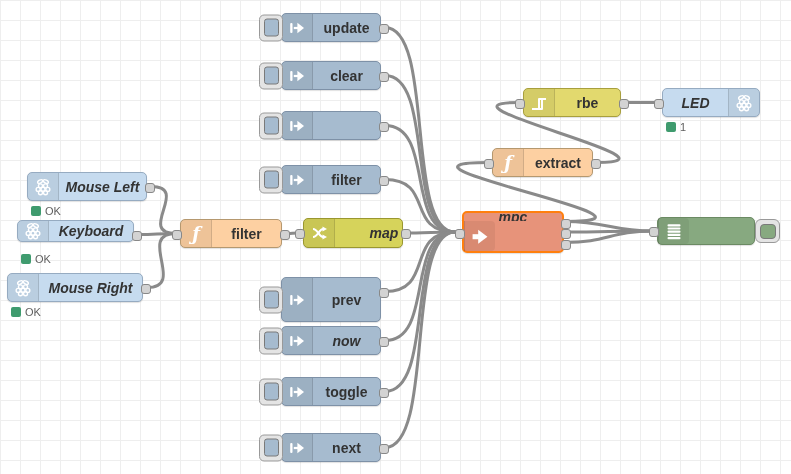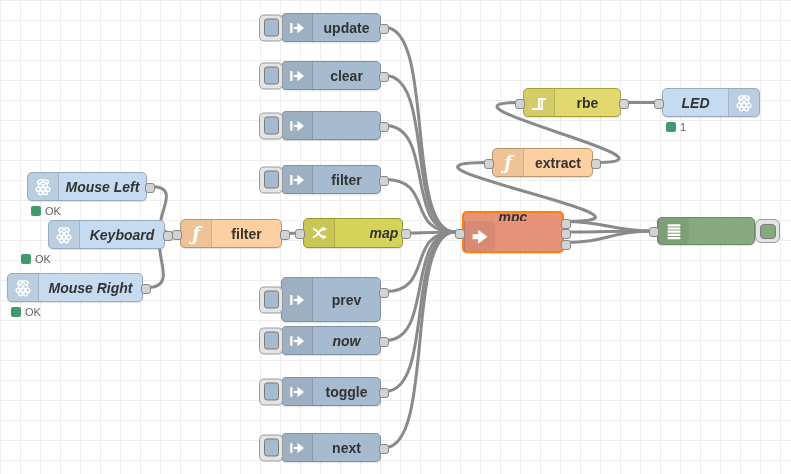--- a/index.html
+++ b/index.html
@@ -203,21 +203,21 @@
       <div class="node-label" style="color: rgb(51, 51, 51);">next</div>
       <div class="side-button inject-button">
         <div class="inner" style="background: rgb(166, 187, 207);"></div>
       </div>
       <div class="port output" style="top: 9.5px;"></div>
     </div>
     <div class="status-row" style="left: 31px; top: 205px;">
       <div class="status-dot" style="background: rgb(63, 155, 110);"></div>
       <span>OK</span>
     </div>
-    <div class="node" style="left: 17px; top: 220px; width: 117px; height: 29px; background: rgb(198, 219, 239); border: 1px solid rgb(150, 171, 193); margin-left: 31px;">
+    <div class="node" style="left: 17px; top: 220px; width: 117px; height: 22px; background: rgb(198, 219, 239); border: 1px solid rgb(150, 171, 193);">
       <div class="icon-zone left">
         <svg width="20" height="20" viewBox="0 0 19 19">
           <g stroke="#fff" stroke-width="1.3" fill="none">
             <ellipse cx="6.8" cy="4.3" rx="2.6" ry="1.4" transform="rotate(-28 6.8 4.3)"></ellipse>
             <ellipse cx="12.2" cy="4.3" rx="2.6" ry="1.4" transform="rotate(28 12.2 4.3)"></ellipse>
             <circle cx="7.1" cy="8.4" r="1.9"></circle>
             <circle cx="11.9" cy="8.4" r="1.9"></circle>
             <circle cx="4.9" cy="11.8" r="1.9"></circle>
             <circle cx="9.5" cy="11.6" r="1.9"></circle>
             <circle cx="14.1" cy="11.8" r="1.9"></circle>

